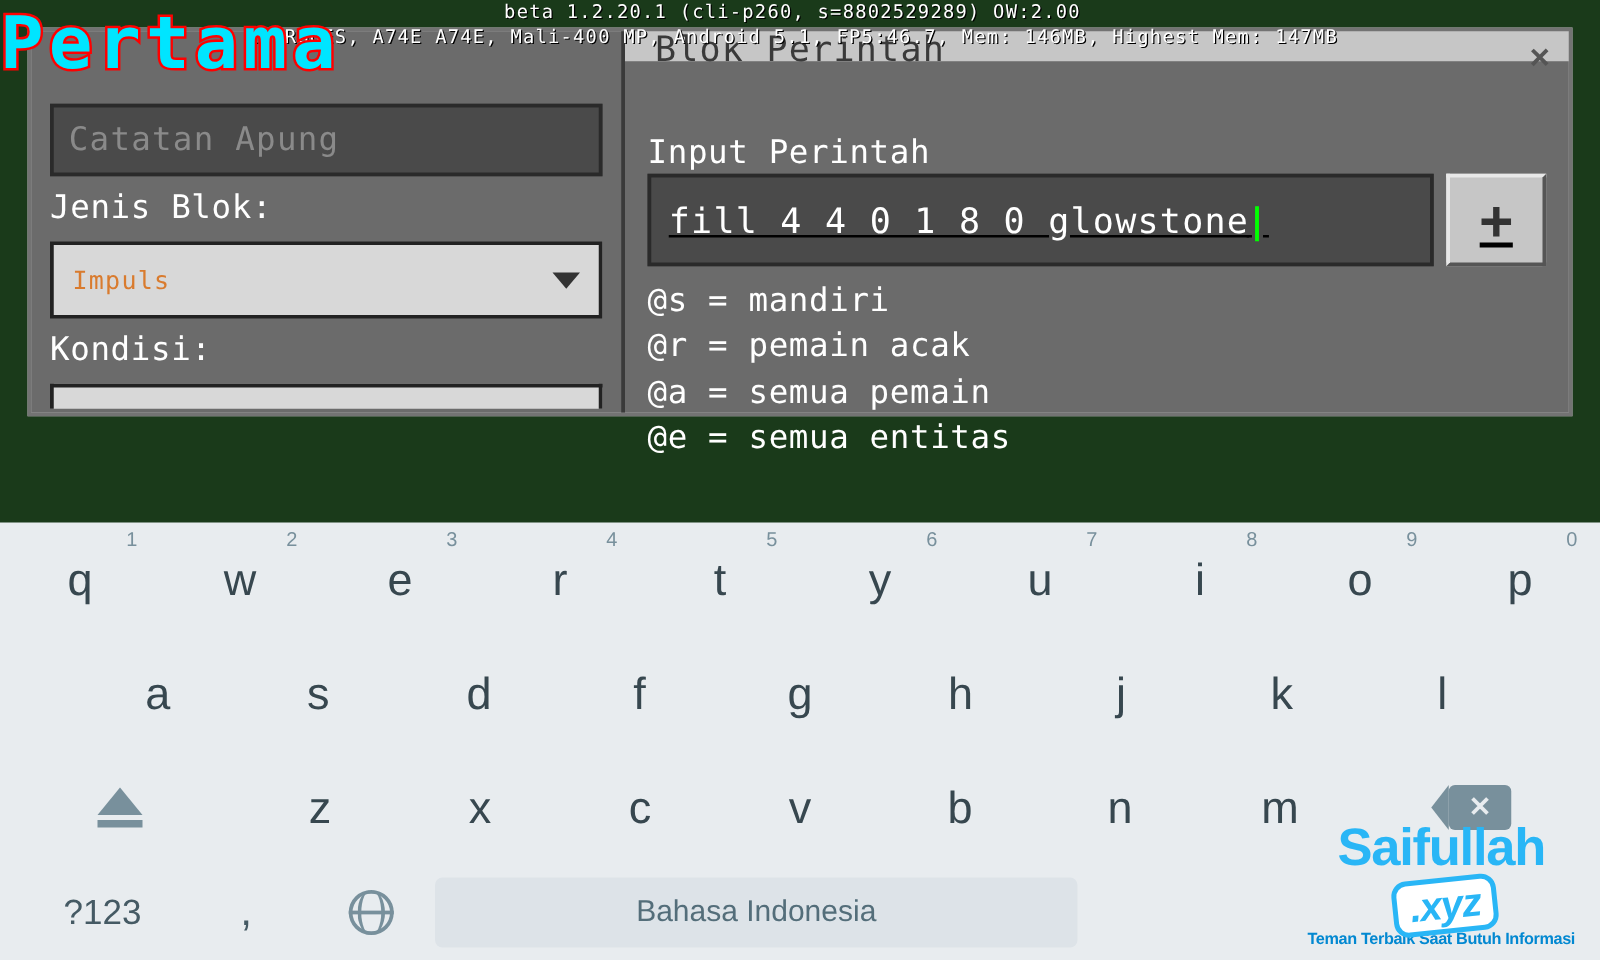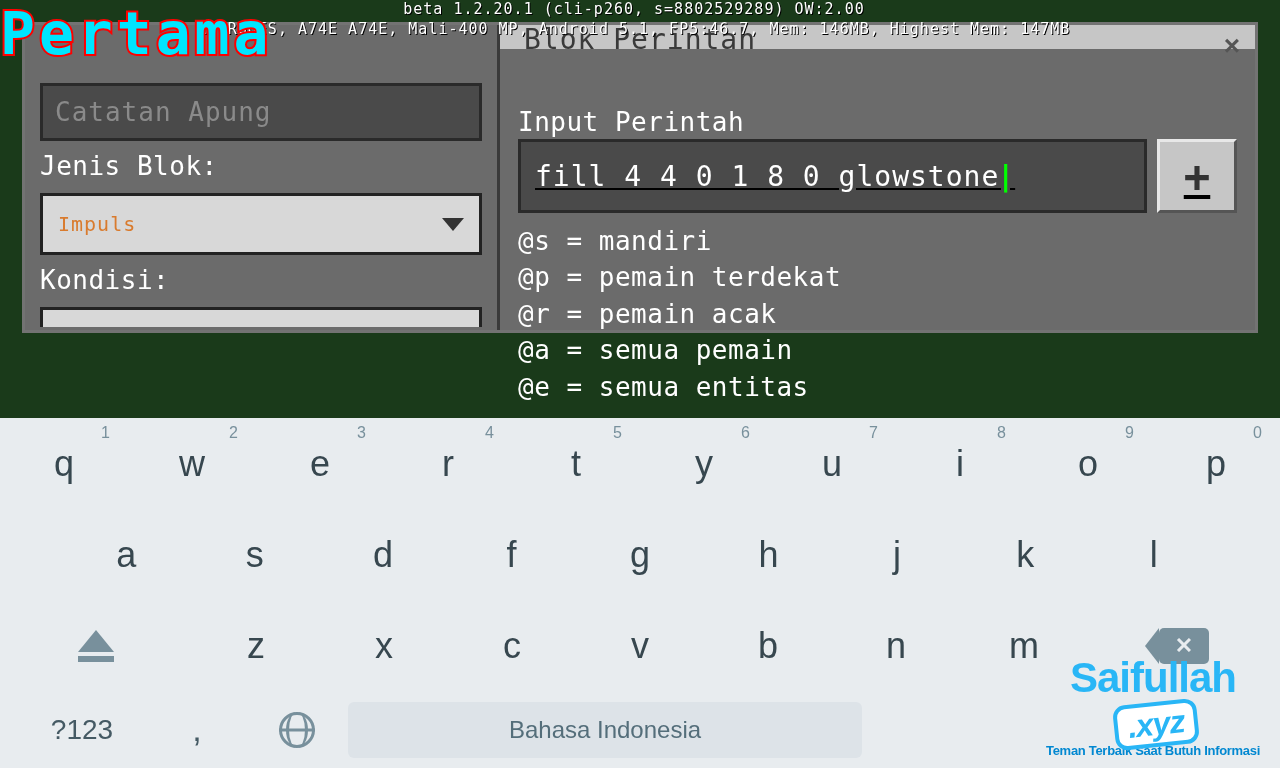--- a/index.html
+++ b/index.html
@@ -72,21 +72,20 @@
     <div class="label">Input Perintah</div>
     <div class="cmd-row">
       <div class="cmd-input">
         <span>fill 4 4 0 1 8 0 glowstone</span>
           <span class="cursor">|</span>
       </div>
       <div class="plus-btn">+</div>
     </div>
     <div class="hint">
       <div>@s = mandiri</div>
-      <div>@p = pemain terdekat</div>
       <div>@r = pemain acak</div>
       <div>@a = semua pemain</div>
       <div>@e = semua entitas</div>
     </div>
   </div>
 </div>
 
 <div class="keyboard">
   <div class="kb-row" id="row1">
       <div class="key"><span class="key-sub">1</span>q</div>

